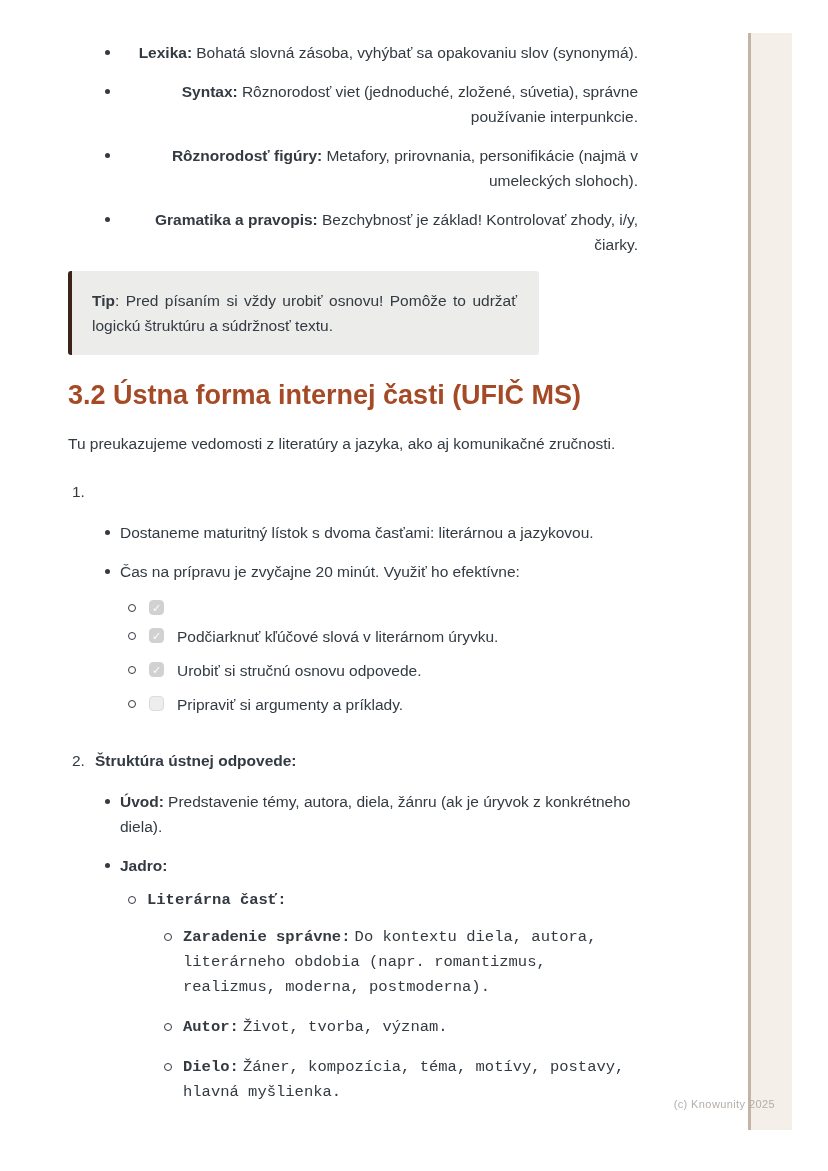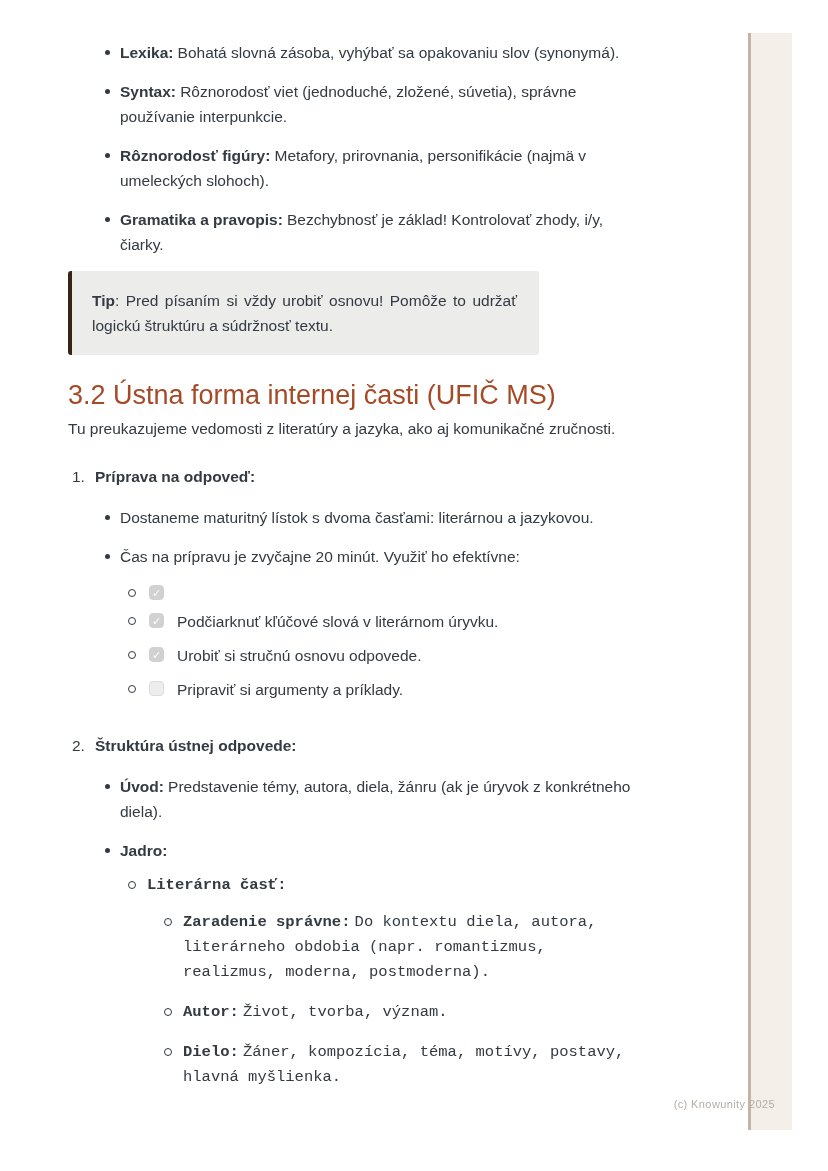--- a/index.html
+++ b/index.html
@@ -37,21 +37,21 @@
     position: absolute;
     left: 68px; top: 40px;
     width: 570px;
     font-size: 15.5px;
     line-height: 25px;
   }
   .bold { font-weight: bold; }
   .lead { font-weight: bold; margin-right: 0.27em; }
 
   
-  .criteria-item { display: flex; margin-bottom: 14px; padding-left: 37px; }
+  .criteria-item { display: flex; margin-bottom: 14px; padding-left: 37px; text-align: right; }
   .marker-disc {
     flex: 0 0 15px;
     position: relative;
   }
   .marker-disc::before {
     content: "";
     position: absolute; left: 0; top: 10px;
     width: 5px; height: 5px; border-radius: 50%;
     background: var(--text);
   }
@@ -66,25 +66,25 @@
     border-radius: 3px;
     padding: 17px 22px 17px 20px;
     text-align: justify;
   }
 
   
   .section-heading {
     margin-top: 24px;
     font-size: 27px;
     line-height: 33px;
-    font-weight: normal;
+    font-weight: bold;
     color: var(--accent);
   }
   .intro {
-    margin-top: 3px;
+    margin-top: 18px;
     text-align: justify;
     line-height: 27px;
   }
 
   
   .steps { margin-top: 20px; }
   .step { margin-top: 22px; }
   .step-header { display: flex; padding-left: 4px; }
   .step-number { flex: 0 0 23px; }
   .step-title { font-weight: bold; }
@@ -173,21 +173,20 @@
 
     <h2 class="section-heading">3.2 Ústna forma internej časti (UFIČ MS)</h2>
 
     <p class="intro">Tu preukazujeme vedomosti z literatúry a jazyka, ako aj komunikačné zručnosti.</p>
 
     <div class="steps">
 
       <div class="step">
         <div class="step-header">
           <span class="step-number">1.</span>
-          <span class="step-title">Príprava na odpoveď:</span>
         </div>
         <div class="step-bullets">
           <div class="bullet-item">
             <span class="marker-disc"></span>
             <span class="bullet-text">Dostaneme maturitný lístok s dvoma časťami: literárnou a jazykovou.</span>
           </div>
           <div class="bullet-item">
             <span class="marker-disc"></span>
             <span class="bullet-text">
               <span>Čas na prípravu je zvyčajne 20 minút. Využiť ho efektívne:</span>

